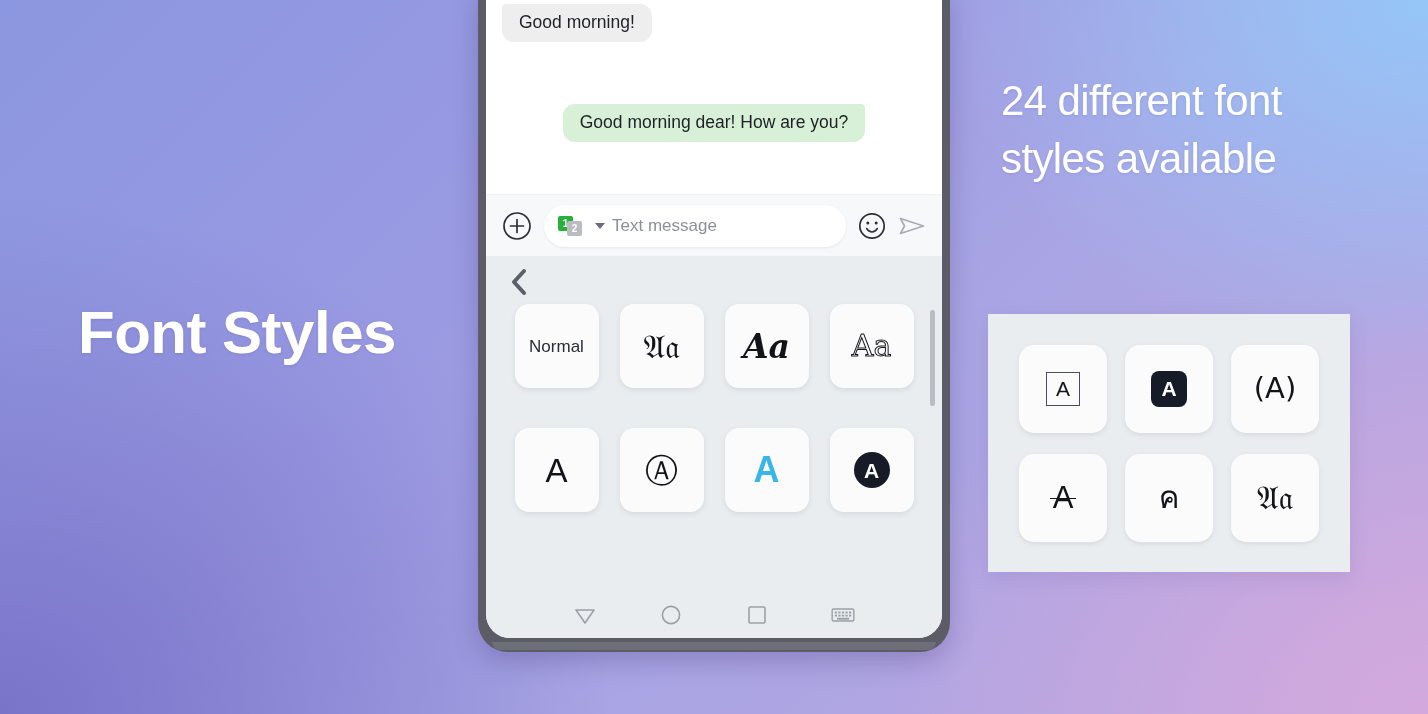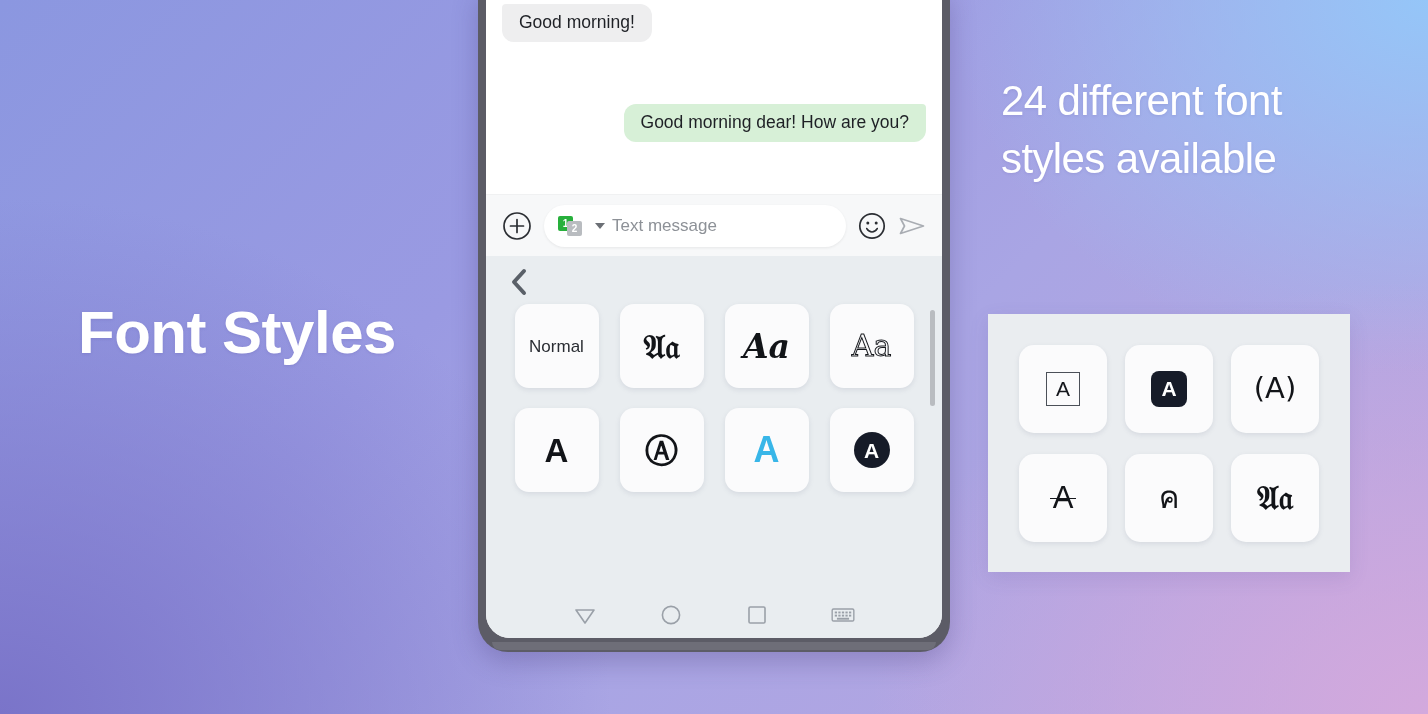--- a/index.html
+++ b/index.html
@@ -69,21 +69,21 @@
   .bubble {
     display: inline-block;
     font-size: 17.5px;
     color: #1e2025;
     padding: 8px 17px;
     border-radius: 10px;
     max-width: 86%;
     line-height: 1.25;
   }
   .bubble.incoming { background: #eeeeef; border-radius: 4px 12px 12px 12px; }
-  .row-out { text-align: right; margin-top: 62px; }
+  .row-out { text-align: center; margin-top: 62px; }
   .bubble.outgoing { background: #d7f0d7; border-radius: 12px 4px 12px 12px; }
 
   
   .inputbar {
     background: #f7f8f9;
     height: 62px;
     display: flex; align-items: center;
     gap: 12px;
     padding: 0 16px;
     border-top: 1px solid #f0f1f2;
@@ -130,36 +130,36 @@
     overflow: hidden;
   }
   .panel-back {
     position: absolute; left: 20px; top: 10px;
     width: 26px; height: 32px;
   }
   .grid {
     position: absolute; left: 0; right: 0; top: 48px;
     display: grid;
     grid-template-columns: repeat(4, 1fr);
-    row-gap: 20px;
+    row-gap: 40px;
     padding: 0 18px 0 18px;
     justify-items: center;
   }
   .tile {
     width: 84px; height: 84px;
     background: #fbfbfc;
     border-radius: 14px;
     display: flex; align-items: center; justify-content: center;
     box-shadow: 0 2px 5px rgba(110,120,140,.16);
     font-size: 27px; color: #121418;
     overflow: hidden;
     line-height: 1;
   }
   .tile.normal { font-size: 17px; color: #2a2d33; }
-  .tile .big { font-size: 33px; font-weight: bold; }
+  .tile .big { font-size: 33px; }
   .tile .blue { color: #38b6e8; font-weight: bold; font-size: 36px; }
   .tile .serif { font-family: "DejaVu Serif", serif; }
   .tile .script { font-family: "DejaVu Serif", serif; font-style: italic; font-weight: bold; }
   .tile .outline {
     font-family: "DejaVu Serif", serif;
     color: transparent;
     -webkit-text-stroke: 1px #15171c;
     font-size: 30px;
   }
   .tile .dark-circle {

